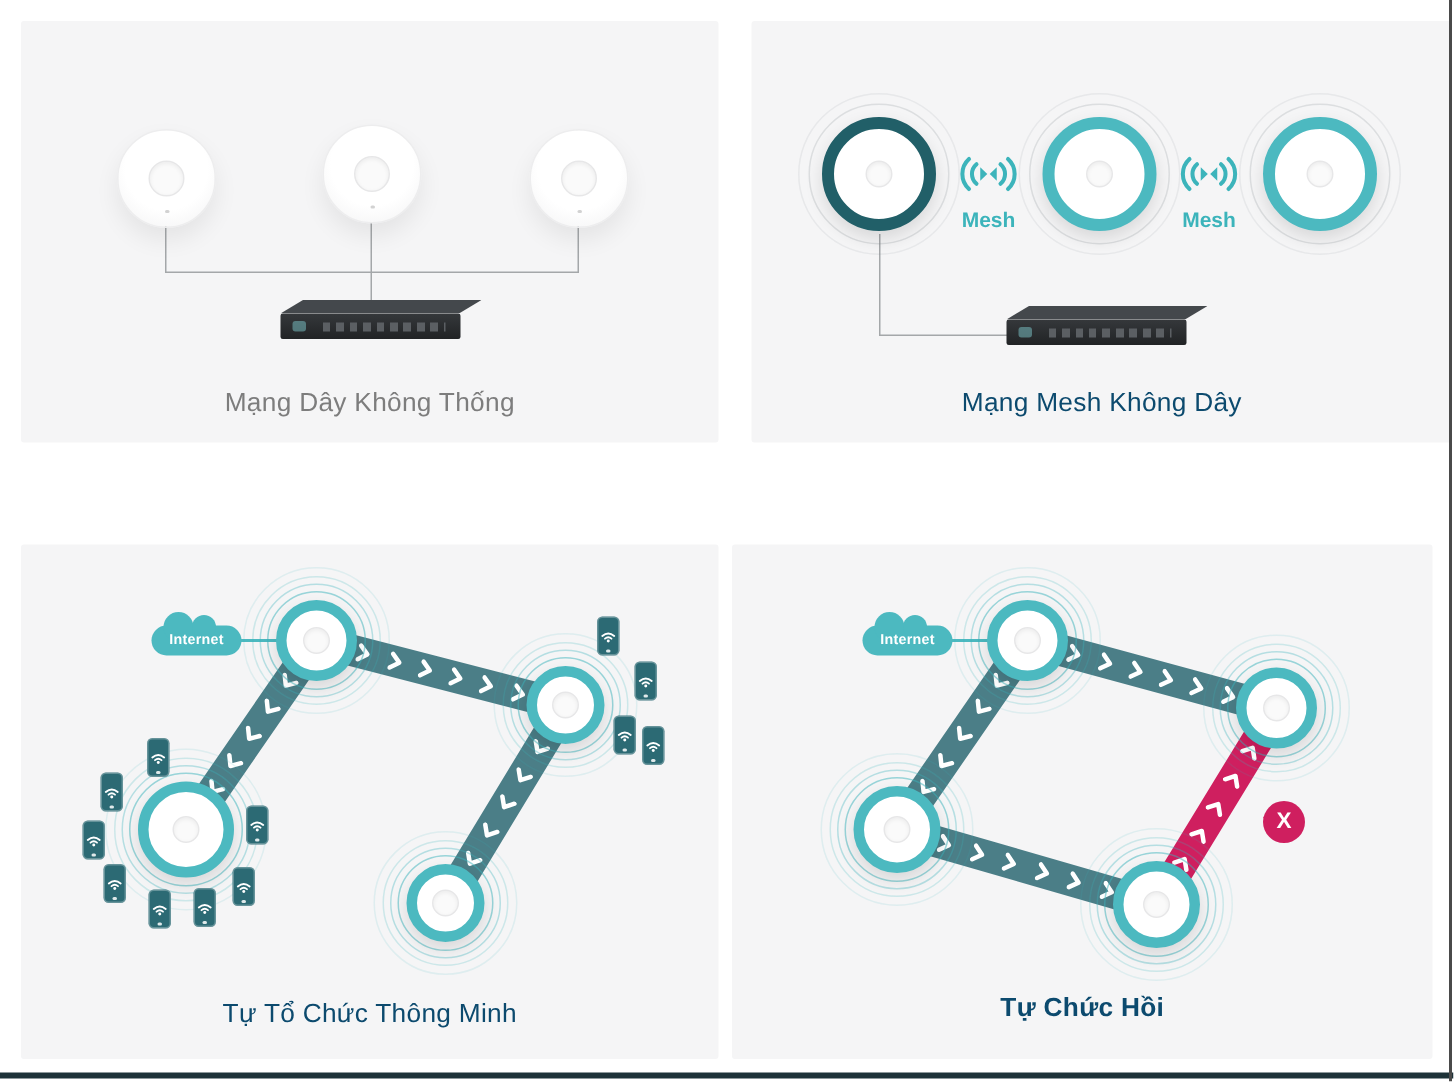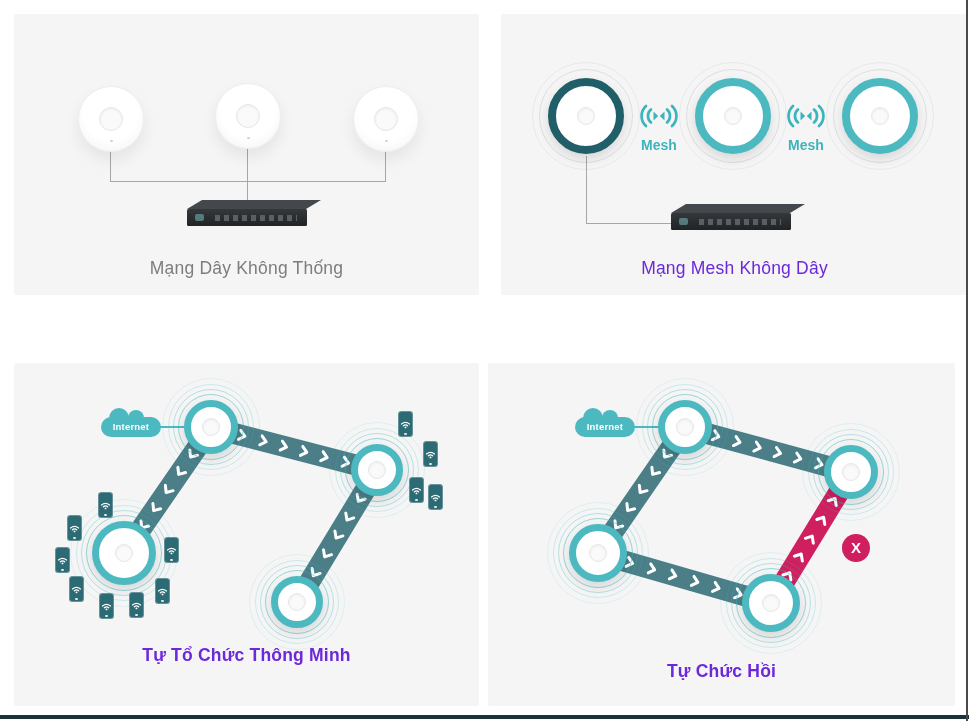--- a/index.html
+++ b/index.html
@@ -6,21 +6,21 @@
   body{
     width:969px;height:721px;position:relative;overflow:hidden;
     background:#ffffff;font-family:"Liberation Sans",sans-serif;
     -webkit-font-smoothing:antialiased;
   }
   .panel{position:absolute;background:#f5f5f6;border-radius:2px;}
 
   
   .caption{position:absolute;left:0;right:0;text-align:center;font-size:17.5px;letter-spacing:.2px;margin:0;}
   .cap-gray{color:#7d7d7d;}
-  .cap-teal{color:#6d28d9;}
+  .cap-teal{color:#0c4a6e;}
 
   
   .ap{position:absolute;width:64px;height:64px;border-radius:50%;
       background:radial-gradient(circle at 50% 40%,#ffffff 55%,#f1f1f2 100%);
       border:1px solid #ededee;box-shadow:0 8px 16px rgba(0,0,0,.07);
       display:flex;align-items:center;justify-content:center;z-index:2;}
   .ap::after{content:"";position:absolute;bottom:9px;left:50%;margin-left:-1px;
       width:2.5px;height:2.5px;border-radius:50%;background:#d2d2d2;}
   .lens{width:22px;height:22px;border-radius:50%;background:#fafafa;
       border:1px solid #e7e7e8;box-shadow:inset 0 1px 3px rgba(0,0,0,.06);}
@@ -361,21 +361,21 @@
       </svg>
     </div>
   <div class="phone" style="left:414px;top:121px">
       <svg class="wifi" width="11" height="9" viewBox="0 0 12 10">
         <path d="M1.6 4.4 Q6 0.8 10.4 4.4"></path>
         <path d="M3.6 6.4 Q6 4.4 8.4 6.4"></path>
         <circle cx="6" cy="8.2" r="1.1"></circle>
       </svg>
     </div>
 
-  <p class="caption cap-teal" style="bottom:40px;font-weight:bold">Tự Tổ Chức Thông Minh</p>
+  <p class="caption cap-teal" style="bottom:20px;font-weight:normal">Tự Tổ Chức Thông Minh</p>
 </section>
 
 <section class="panel" style="left:488px;top:363px;width:467px;height:343px">
 
   <div class="band" style="left:197px;top:53.5px;width:172px;transform:rotate(15.2deg)">
     <svg class="chev" width="9" height="13" viewBox="0 0 9 13">
         <path d="M1.5 1.8 L7 6.5 L1.5 11.2"></path>
       </svg>
     <svg class="chev" width="9" height="13" viewBox="0 0 9 13">
         <path d="M1.5 1.8 L7 6.5 L1.5 11.2"></path>

